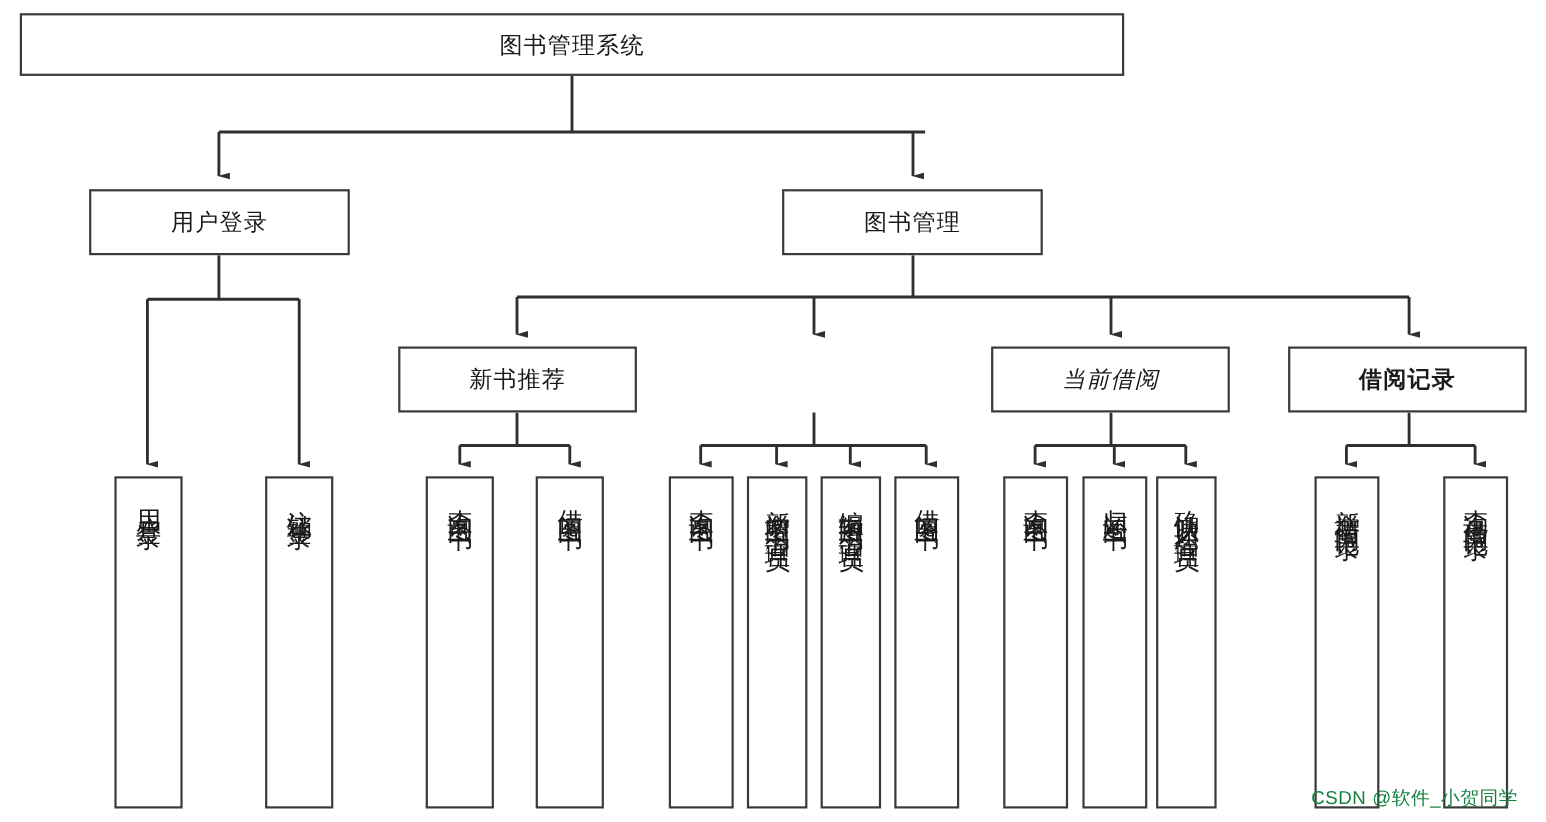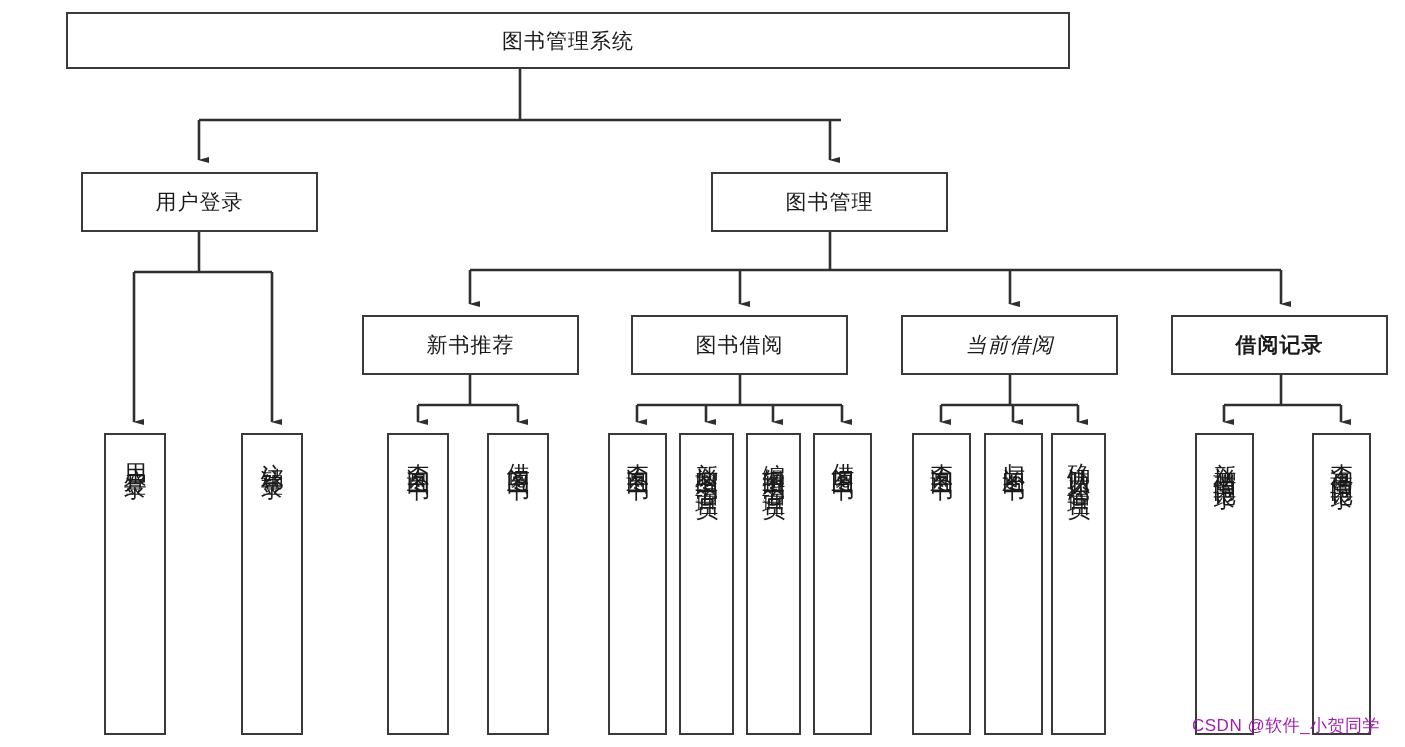--- a/index.html
+++ b/index.html
@@ -51,21 +51,21 @@
     line-height: 1.02;
     letter-spacing: 5px;
     white-space: nowrap;
   }
   .node-root {
     font-size: 22px;
   }
   .watermark {
     position: absolute;
     font-size: 17px;
-    color: #a21caf;
+    color: #15803d;
     white-space: nowrap;
     letter-spacing: 0.5px;
   }
 </style>
 </head>
 <body>
 
 <div id="canvas">
 
   <svg class="wires" viewBox="0 0 1405 747" xmlns="http://www.w3.org/2000/svg">
@@ -112,36 +112,33 @@
       <path d="M1013,405 L1013,422" marker-end="url(#arr)"></path>
       <path d="M1078,405 L1078,422" marker-end="url(#arr)"></path>
 
       <path d="M1281,375 L1281,405"></path>
       <path d="M1224,405 L1341,405"></path>
       <path d="M1224,405 L1224,422" marker-end="url(#arr)"></path>
       <path d="M1341,405 L1341,422" marker-end="url(#arr)"></path>
     </g>
   </svg>
 
-  <div class="node h node-root" style="left:18px; top:12px; width:1004px; height:57px;margin-left:48px;">
+  <div class="node h node-root" style="left:18px; top:12px; width:1004px; height:57px;">
     <span>图书管理系统</span>
   </div>
 
   <div class="node h" style="left:81px; top:172px; width:237px; height:60px;">
     <span>用户登录</span>
   </div>
   <div class="node h" style="left:711px; top:172px; width:237px; height:60px;">
     <span>图书管理</span>
   </div>
 
   <div class="node h" style="left:362px; top:315px; width:217px; height:60px;">
     <span>新书推荐</span>
-  </div>
-  <div class="node h" style="left:631px; top:315px; width:217px; height:60px;">
-    <span>图书借阅</span>
   </div>
   <div class="node h" style="left:901px; top:315px; width:217px; height:60px;font-style:italic;">
     <span>当前借阅</span>
   </div>
   <div class="node h" style="left:1171px; top:315px; width:217px; height:60px;font-weight:bold;">
     <span>借阅记录</span>
   </div>
 
   <div class="node v" style="left:104px; top:433px; width:62px; height:302px;">
     <span class="vlabel">用户登录</span>

